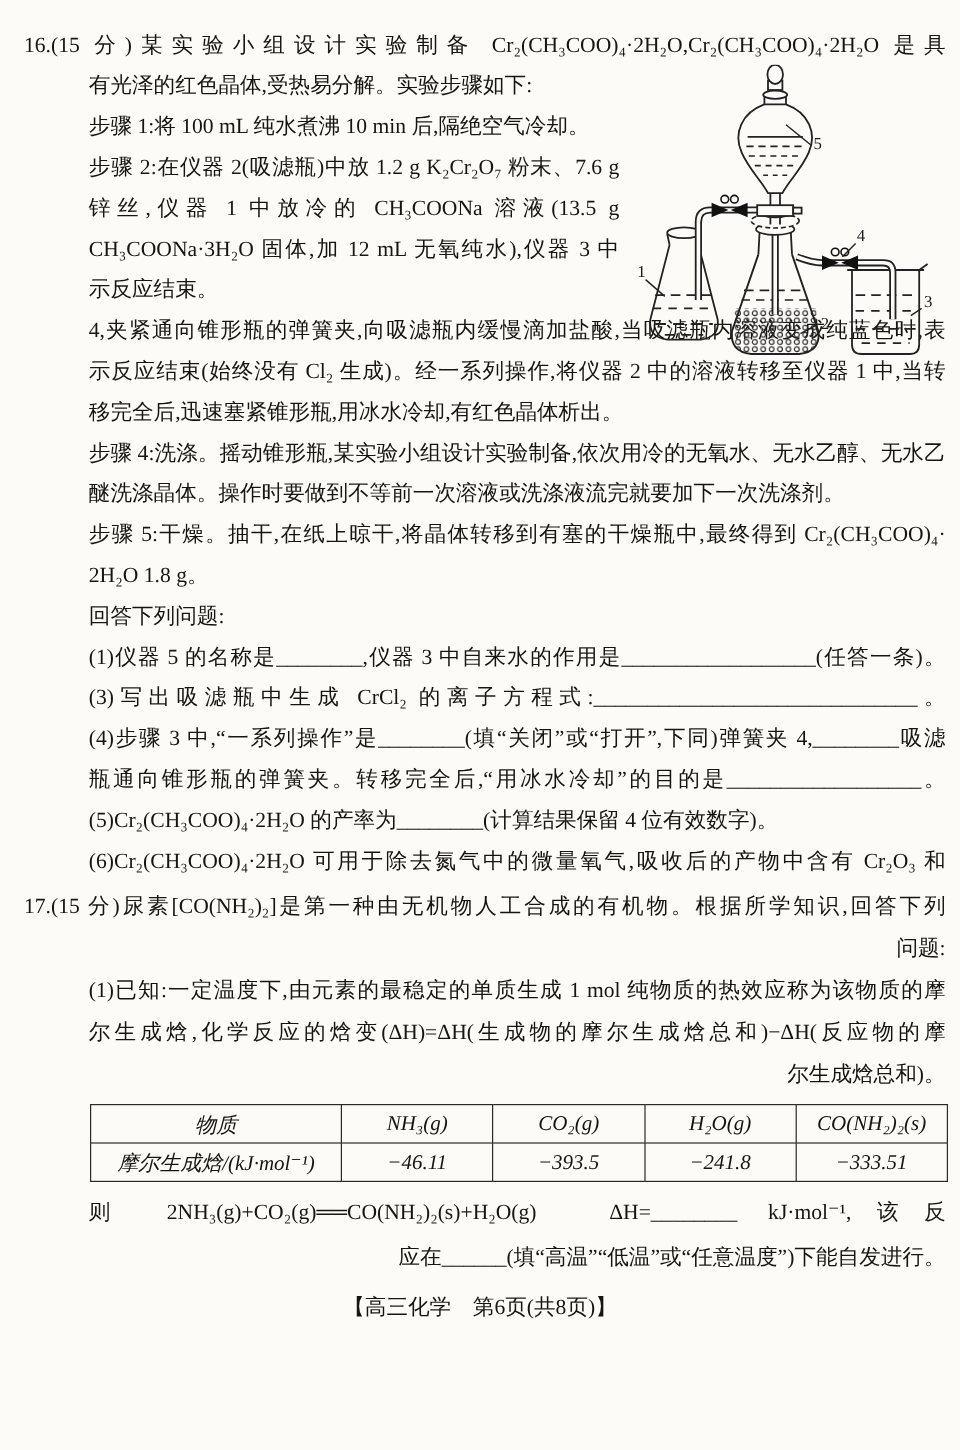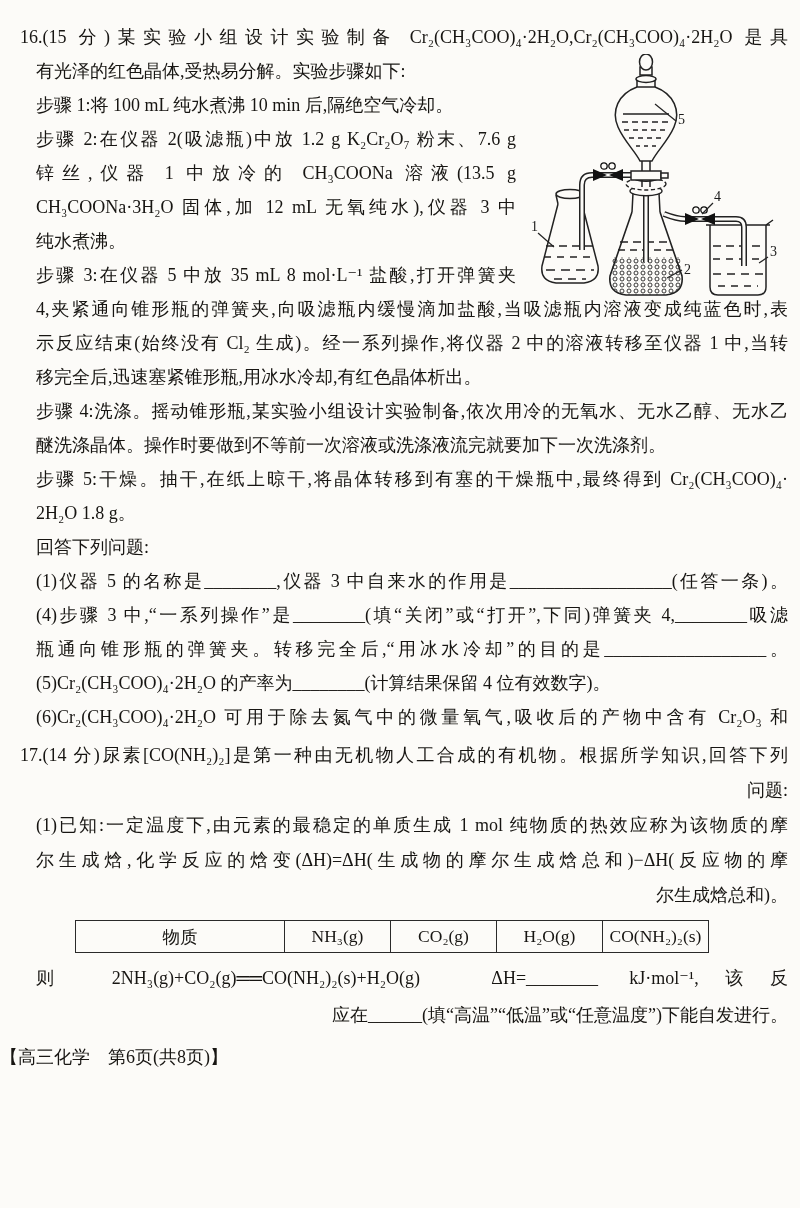--- a/index.html
+++ b/index.html
@@ -4,88 +4,96 @@
 <style>
   html,body { margin:0; padding:0; }
   body {
     width:800px; height:1208px; overflow:hidden;
     background:#fcfbf8; color:#171512;
     font-family:"Liberation Serif","DejaVu Serif",serif;
   }
   .page { position:relative; width:800px; height:1208px; box-sizing:border-box; padding-top:20px; }
   .line {
     font-size:18px; line-height:34px;
-    padding-left:36px; padding-right:12px;
+    padding-left:74px; padding-right:12px;
     white-space:normal;
   }
   .first { padding-left:20px; }
   .narrow { margin-right:272px; }
   .j { text-align:justify; text-align-last:justify; }
   .indent2 { }
   .q17 .line { line-height:35px;text-align:right; }
   .eq .line { line-height:37px; }
   table.hdata {
-    border-collapse:collapse; margin:7px 0 7px 75px; width:634px;
+    border-collapse:collapse; margin:7px 0 7px 75px; width:715px;
     table-layout:fixed;
+    font-style:italic;
   }
   table.hdata td {
     border:1.7px solid #2a2a2a; height:31px; text-align:center;
     font-size:17.5px; padding:0 2px;
   }
   table.hdata td.c0 { width:204px; }
-  .footer { font-size:18px; line-height:30px; margin-top:8px; }
+  .footer { text-align:center; font-size:18px; line-height:30px; margin-top:8px; }
   .apparatus { position:absolute; left:528px; top:54px; }
   .apparatus text { font-size:14px; font-family:"Liberation Serif","DejaVu Serif",serif; fill:#1a1a1a; }
 </style>
 </head>
 <body>
 
 <div class="page">
 
   <div>
     <div class="line first j">16.(15 分)某实验小组设计实验制备 Cr₂(CH₃COO)₄·2H₂O,Cr₂(CH₃COO)₄·2H₂O 是具</div>
     <div class="narrow">
       <div class="line">有光泽的红色晶体,受热易分解。实验步骤如下:</div>
       <div class="line">步骤 1:将 100 mL 纯水煮沸 10 min 后,隔绝空气冷却。</div>
       <div class="line j">步骤 2:在仪器 2(吸滤瓶)中放 1.2 g K₂Cr₂O₇ 粉末、7.6 g</div>
       <div class="line j">锌丝,仪器 1 中放冷的 CH₃COONa 溶液(13.5 g</div>
       <div class="line j">CH₃COONa·3H₂O 固体,加 12 mL 无氧纯水),仪器 3 中</div>
-      <div class="line">纯水煮沸。</div>
-      <div class="line j">步骤 3:在仪器 5 中放 35 mL 8 mol·L⁻¹ 盐酸,打开弹簧夹</div>
+      <div class="line">示反应结束。</div>
     </div>
     <div class="line j">4,夹紧通向锥形瓶的弹簧夹,向吸滤瓶内缓慢滴加盐酸,当吸滤瓶内溶液变成纯蓝色时,表</div>
     <div class="line j">示反应结束(始终没有 Cl₂ 生成)。经一系列操作,将仪器 2 中的溶液转移至仪器 1 中,当转</div>
     <div class="line">移完全后,迅速塞紧锥形瓶,用冰水冷却,有红色晶体析出。</div>
     <div class="line j">步骤 4:洗涤。摇动锥形瓶,某实验小组设计实验制备,依次用冷的无氧水、无水乙醇、无水乙</div>
     <div class="line">醚洗涤晶体。操作时要做到不等前一次溶液或洗涤液流完就要加下一次洗涤剂。</div>
     <div class="line j">步骤 5:干燥。抽干,在纸上晾干,将晶体转移到有塞的干燥瓶中,最终得到 Cr₂(CH₃COO)₄·</div>
     <div class="line">2H₂O 1.8 g。</div>
     <div class="line">回答下列问题:</div>
     <div class="line j">(1)仪器 5 的名称是________,仪器 3 中自来水的作用是__________________(任答一条)。</div>
+    <div class="line j">(3)写出吸滤瓶中生成 CrCl₂ 的离子方程式:______________________________。</div>
     <div class="line j">(4)步骤 3 中,“一系列操作”是________(填“关闭”或“打开”,下同)弹簧夹 4,________吸滤</div>
     <div class="line j indent2">瓶通向锥形瓶的弹簧夹。转移完全后,“用冰水冷却”的目的是__________________。</div>
     <div class="line">(5)Cr₂(CH₃COO)₄·2H₂O 的产率为________(计算结果保留 4 位有效数字)。</div>
     <div class="line j">(6)Cr₂(CH₃COO)₄·2H₂O 可用于除去氮气中的微量氧气,吸收后的产物中含有 Cr₂O₃ 和</div>
   </div>
 
   <div class="q17" style="margin-top:4px;">
-    <div class="line first j">17.(14 分)尿素[CO(NH₂)₂]是第一种由无机物人工合成的有机物。根据所学知识,回答下列</div>
+    <div class="line first j">17.(15 分)尿素[CO(NH₂)₂]是第一种由无机物人工合成的有机物。根据所学知识,回答下列</div>
     <div class="line">问题:</div>
     <div class="line j">(1)已知:一定温度下,由元素的最稳定的单质生成 1 mol 纯物质的热效应称为该物质的摩</div>
     <div class="line j indent2">尔生成焓,化学反应的焓变(ΔH)=ΔH(生成物的摩尔生成焓总和)−ΔH(反应物的摩</div>
     <div class="line indent2">尔生成焓总和)。</div>
 
     <table class="hdata">
       <tbody>
           <tr>
         <td class="c0">物质</td>
         <td>NH₃(g)</td>
         <td>CO₂(g)</td>
         <td>H₂O(g)</td>
         <td>CO(NH₂)₂(s)</td>
+      </tr>
+      <tr>
+        <td class="c0">摩尔生成焓/(kJ·mol⁻¹)</td>
+        <td>−46.11</td>
+        <td>−393.5</td>
+        <td>−241.8</td>
+        <td>−333.51</td>
       </tr>
     </tbody>
       </table>
 
     <div class="eq">
       <div class="line j indent2">则 2NH₃(g)+CO₂(g)══CO(NH₂)₂(s)+H₂O(g)　ΔH=________ kJ·mol⁻¹,该反</div>
       <div class="line indent2">应在______(填“高温”“低温”或“任意温度”)下能自发进行。</div>
     </div>
   </div>
 

